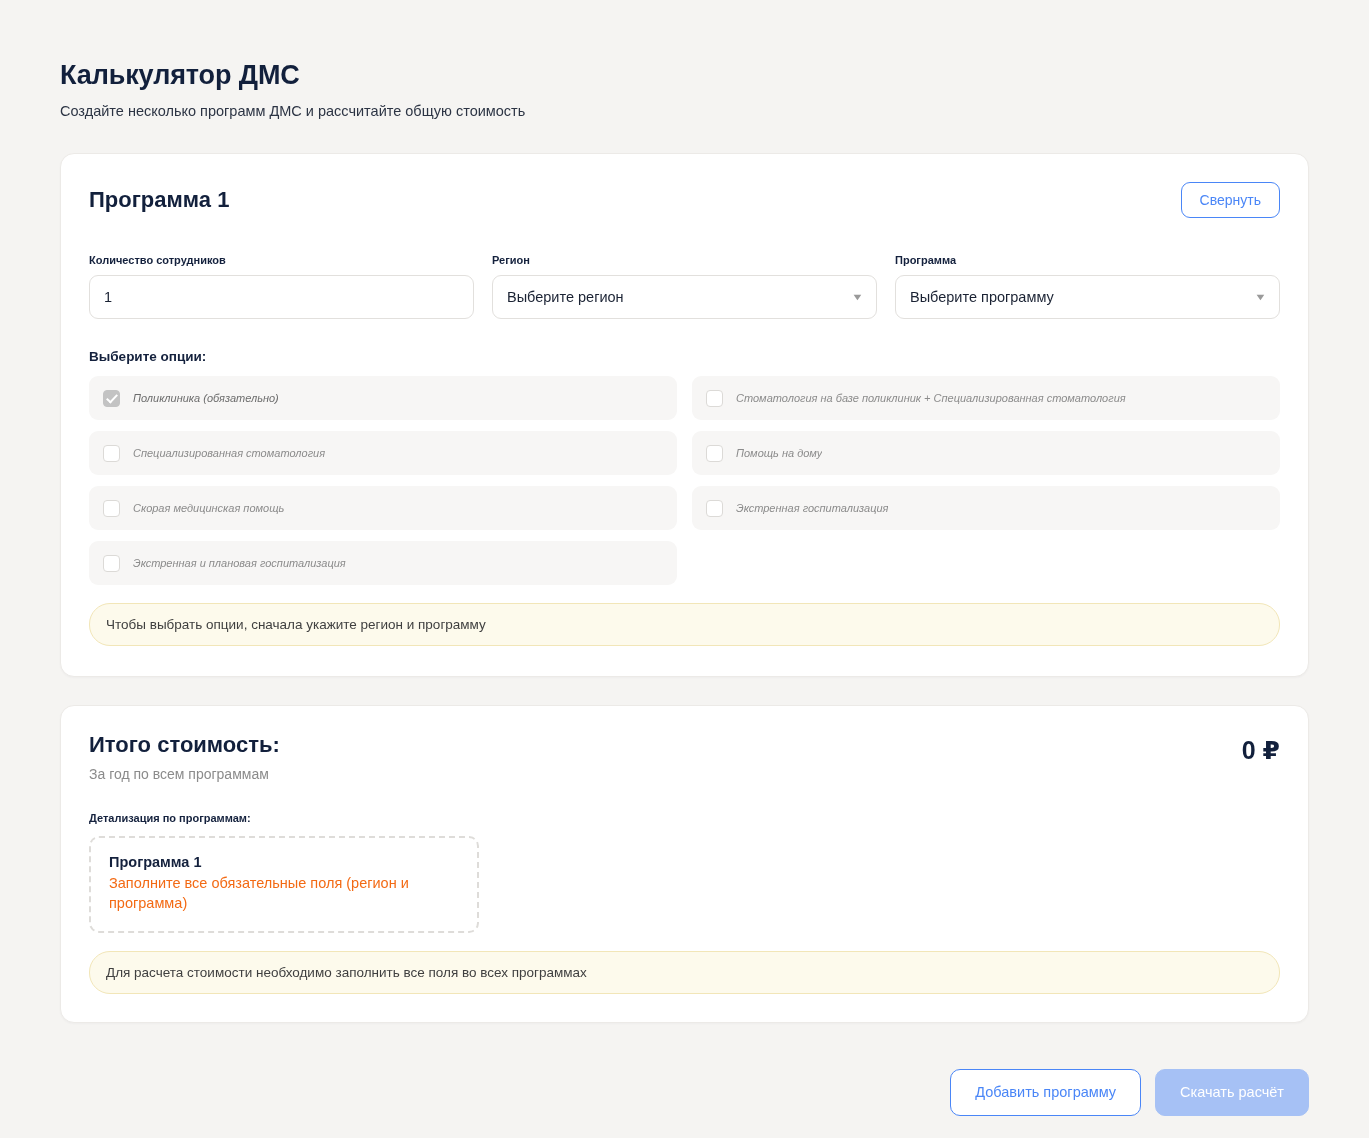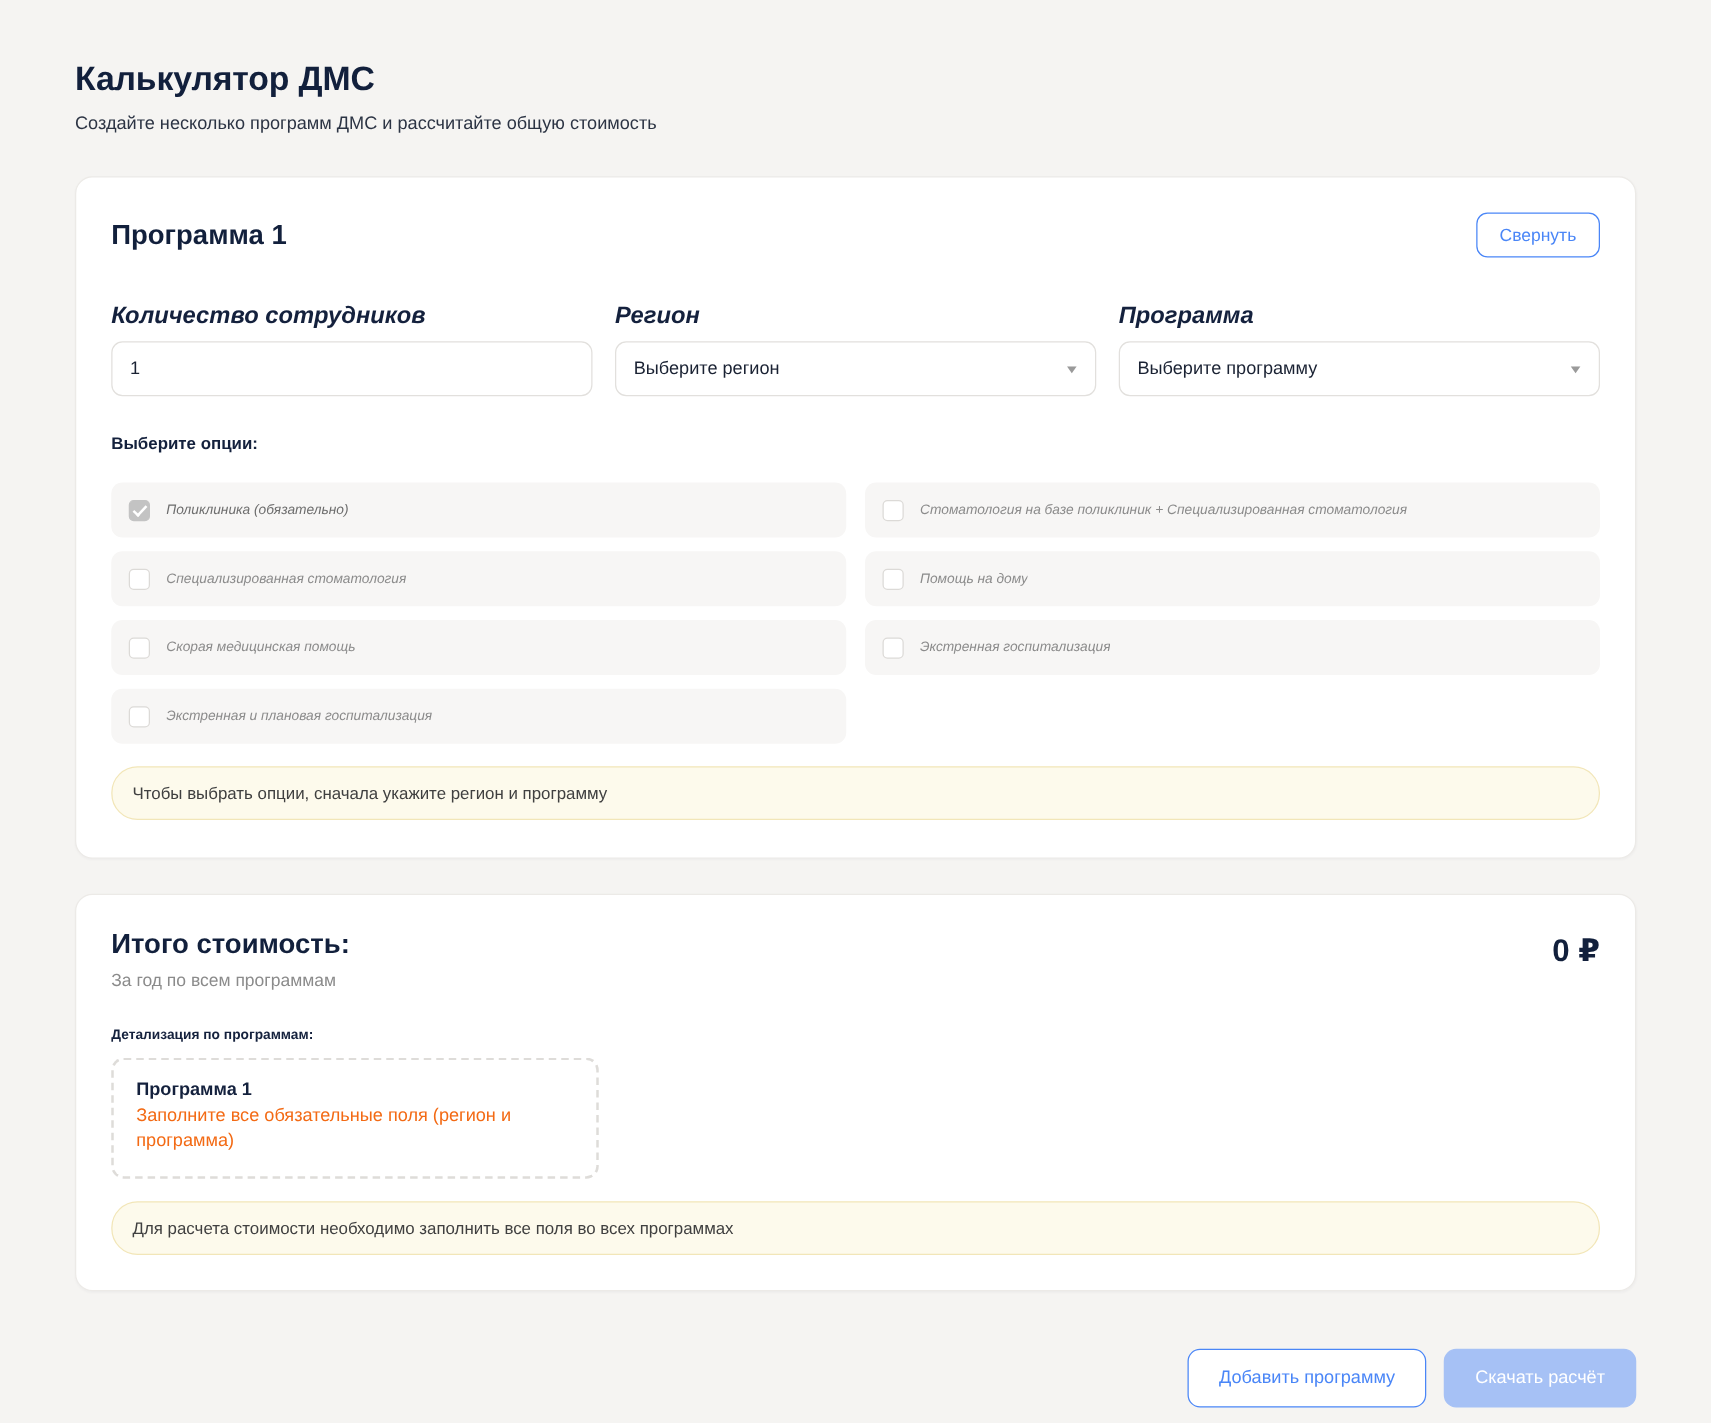--- a/index.html
+++ b/index.html
@@ -13,21 +13,21 @@
     -webkit-font-smoothing: antialiased;
   }
 
   .page { padding: 44px 60px 0 60px; }
 
   
   .page-title {
     font-size: 27px;
     font-weight: bold;
     color: #12203c;
-    margin: 4px 0 12px 0;
+    margin: 16px 0 12px 0;
     letter-spacing: -0.1px;
   }
   .page-subtitle {
     font-size: 14.5px;
     color: #2c3444;
     margin: 0 0 34px 0;
   }
 
   
   .card {
@@ -66,25 +66,24 @@
 
   
   .form-row {
     display: flex;
     gap: 18px;
     margin-bottom: 30px;
   }
   .field { flex: 1; min-width: 0; }
   .field-label {
     display: block;
-    font-size: 19px;
+    font-size: 11px;
     font-weight: bold;
     color: #14213d;
     margin-bottom: 9px;
-    font-style: italic;
   }
   .input, .select {
     width: 100%;
     height: 44px;
     border: 1px solid #e2e0dd;
     border-radius: 9px;
     background: #ffffff;
     font-family: inherit;
     font-size: 14.5px;
     color: #1a2233;
@@ -103,21 +102,21 @@
     line-height: 1;
     transform: scaleX(1.45);
     margin-left: 10px;
   }
 
   
   .options-label {
     font-size: 13.5px;
     font-weight: bold;
     color: #14213d;
-    margin-bottom: 24px;
+    margin-bottom: 12px;
   }
   .options-grid {
     display: grid;
     grid-template-columns: 1fr 1fr;
     column-gap: 15px;
     row-gap: 11px;
     grid-auto-flow: column;
     grid-template-rows: repeat(4, auto);
   }
   .option {

